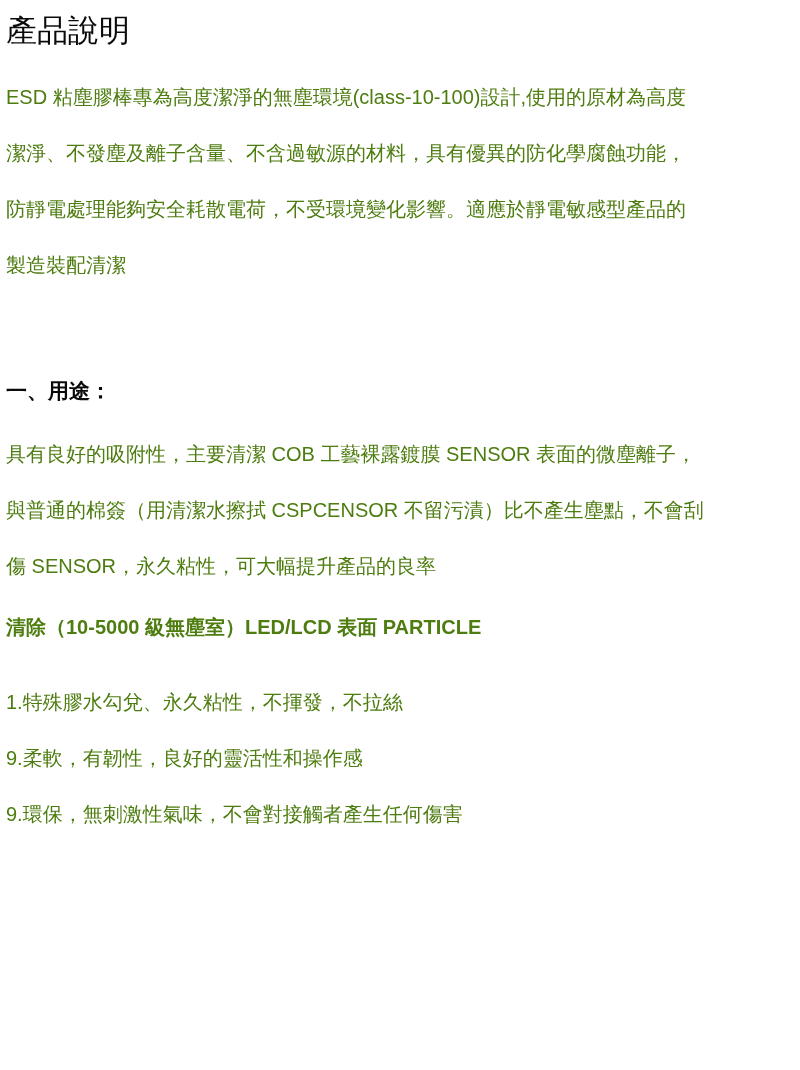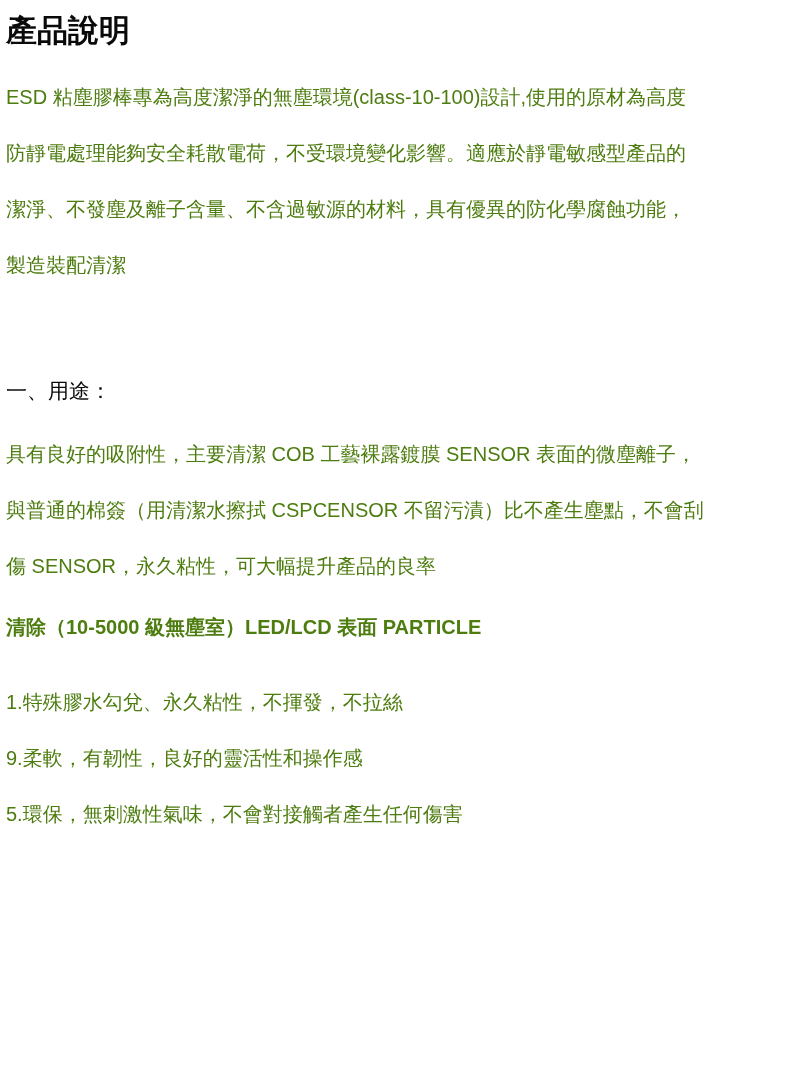--- a/index.html
+++ b/index.html
@@ -12,37 +12,37 @@
     height: 1070px;
     box-sizing: border-box;
     padding: 12px 6px 0 6px;
     overflow: hidden;
     background: #ffffff;
     color: #111111;
     font-family: "Liberation Sans", "DejaVu Sans", sans-serif;
   }
   .page-title {
     font-size: 31px;
-    font-weight: 700;
+    font-weight: 400;
     line-height: 1.25;
     margin: 0;
     color: #0a0a0a;
   }
   .line {
     font-size: 20px;
     line-height: 56px;
     white-space: nowrap;
     color: #4d7c0f;
   }
   .intro {
     margin-top: 18px;
   }
   .section-heading {
     font-size: 21px;
-    font-weight: 400;
+    font-weight: 700;
     line-height: 28px;
     margin: 84px 0 0 0;
     color: #0a0a0a;
   }
   .section-body {
     margin-top: 21px;
   }
   .para + .para {
     margin-top: 5px;
     font-weight: bold;
@@ -53,38 +53,38 @@
 </style>
 </head>
 <body>
 
 <div class="doc">
 
   <h1 class="page-title">產品說明</h1>
 
   <div class="intro para">
     <div class="line">ESD 粘塵膠棒專為高度潔淨的無塵環境(class-10-100)設計,使用的原材為高度</div>
+    <div class="line">潔淨、不發塵及離子含量、不含過敏源的材料，具有優異的防化學腐蝕功能，</div>
     <div class="line">防靜電處理能夠安全耗散電荷，不受環境變化影響。適應於靜電敏感型產品的</div>
-    <div class="line">潔淨、不發塵及離子含量、不含過敏源的材料，具有優異的防化學腐蝕功能，</div>
     <div class="line">製造裝配清潔</div>
   </div>
 
   <h2 class="section-heading">一、用途：</h2>
 
   <div class="section-body">
     <div class="para">
       <div class="line">具有良好的吸附性，主要清潔 COB 工藝裸露鍍膜 SENSOR 表面的微塵離子，</div>
       <div class="line">與普通的棉簽（用清潔水擦拭 CSPCENSOR 不留污漬）比不產生塵點，不會刮</div>
       <div class="line">傷 SENSOR，永久粘性，可大幅提升產品的良率</div>
     </div>
     <div class="para">
       <div class="line">清除（10-5000 級無塵室）LED/LCD 表面 PARTICLE</div>
     </div>
   </div>
 
 
   <div class="features-body">
     <div class="line">1.特殊膠水勾兌、永久粘性，不揮發，不拉絲</div>
     <div class="line">9.柔軟，有韌性，良好的靈活性和操作感</div>
-    <div class="line">5.環保，無刺激性氣味，不會對接觸者產生任何傷害</div>
+    <div class="line">9.環保，無刺激性氣味，不會對接觸者產生任何傷害</div>
   </div>
 
 </div>
 
 </body></html>

